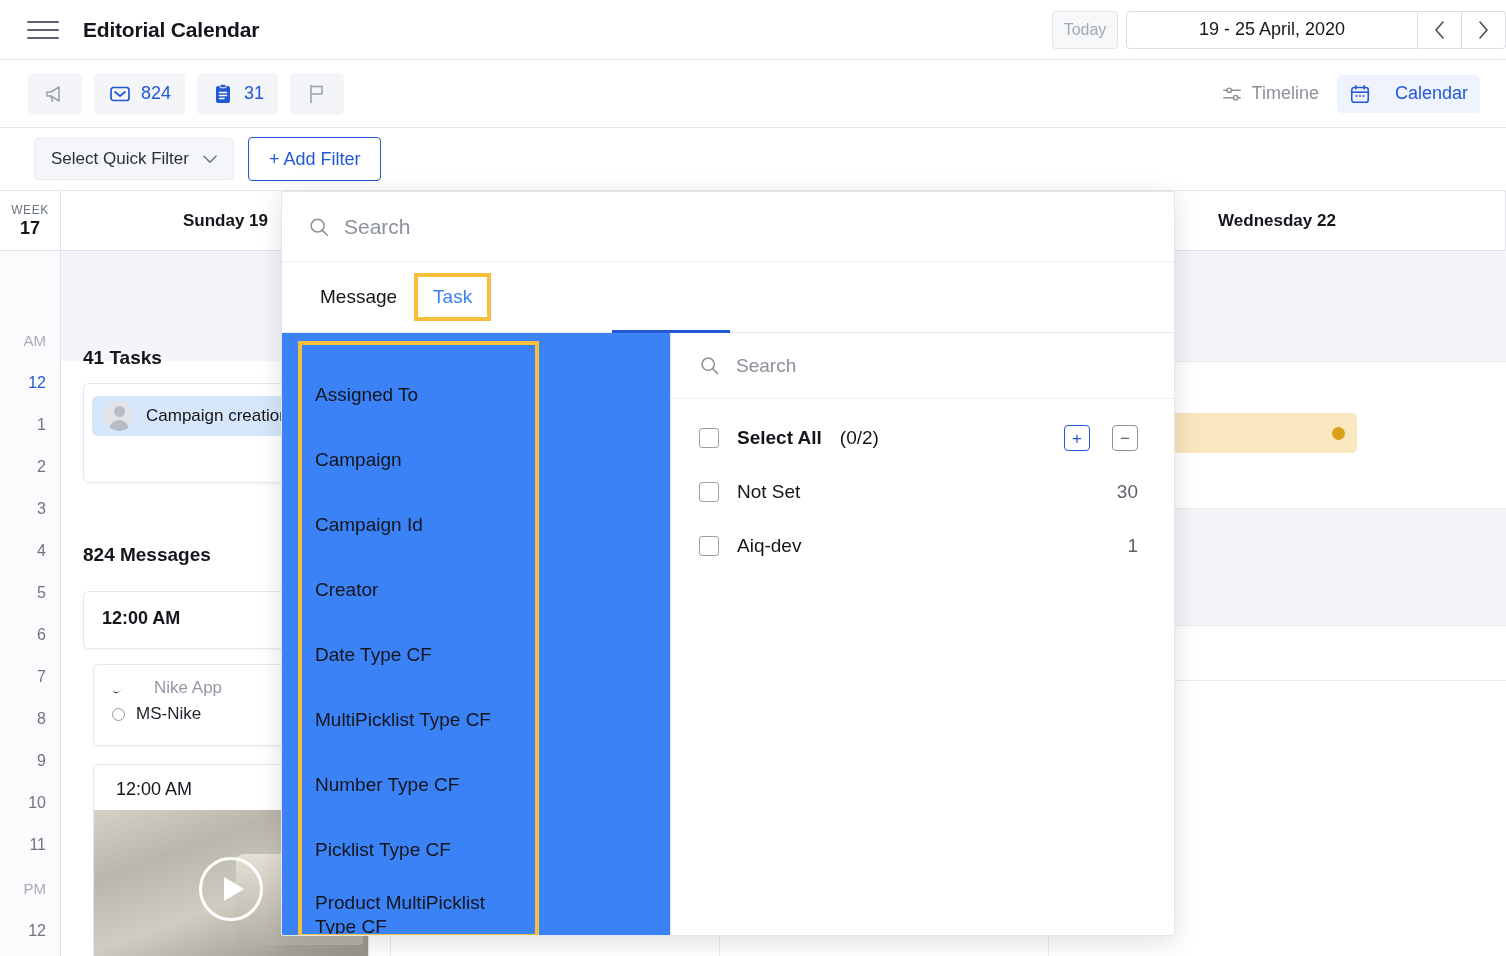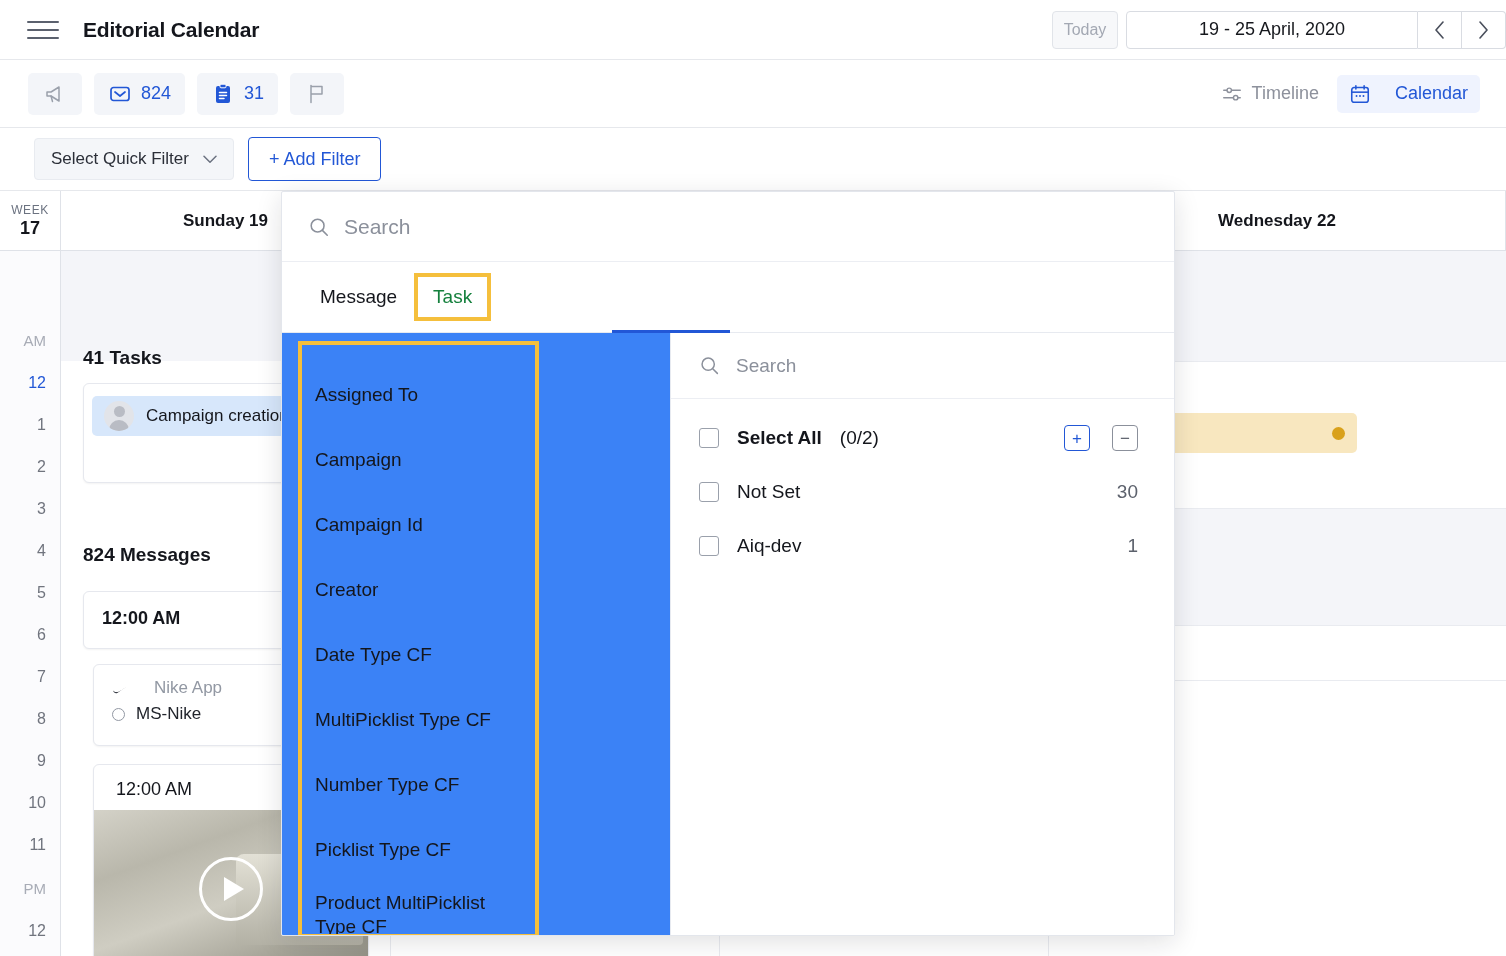--- a/index.html
+++ b/index.html
@@ -168,21 +168,21 @@
     z-index: 40; display:flex; flex-direction:column; overflow:hidden;
   }
   .panel-search {
     height: 70px; border-bottom:1px solid #eceef3; display:flex; align-items:center; gap: 14px; padding: 0 26px; flex:none;
   }
   .panel-search .ph { font-size: 21px; color:#8b909b; }
   .panel-tabs {
     height: 71px; border-bottom:1px solid #e7eaf0; display:flex; align-items:center; padding-left: 22px; gap: 4px; flex:none; position:relative;
   }
   .tab { font-size: 19px; color:#14161c; padding: 10px 16px; cursor:pointer; }
-  .tab.active { color:#15803d; }
+  .tab.active { color:#3b82f6; }
   .tab.boxed { outline: 4px solid #f5bf3c; outline-offset: -1px; background:#fff; }
   .tab-underline { position:absolute; left: 330px; bottom:-1px; width: 118px; height: 3px; background:#2257d6; }
 
   .panel-body { display:flex; flex: 1 1 auto; min-height: 0; }
   .fields-col {
     width: 389px; flex:none; background:#3b82f6; border-right: 1px solid #e7eaf0;
     padding: 30px 0 0 0; overflow:hidden; position:relative;
   }
   .fields-box {
     position:absolute; left: 16px; top: 8px; width: 241px; height: 597px;

